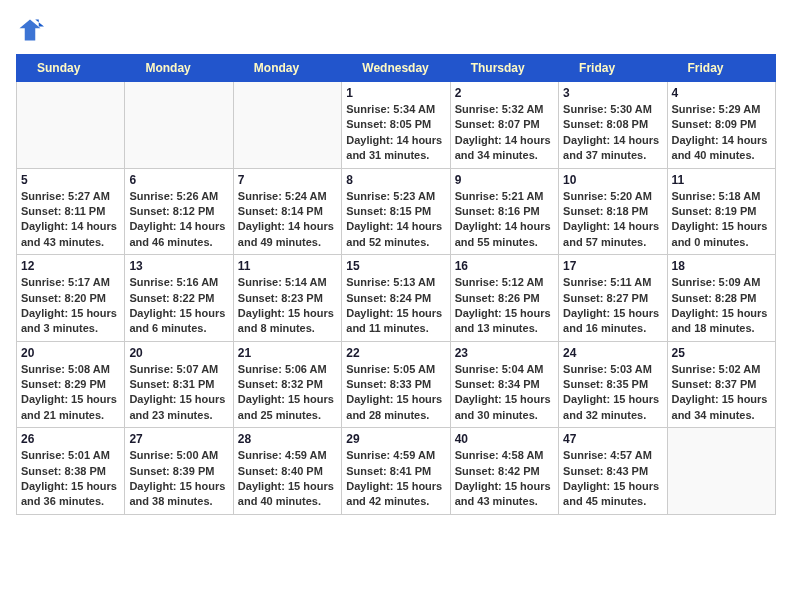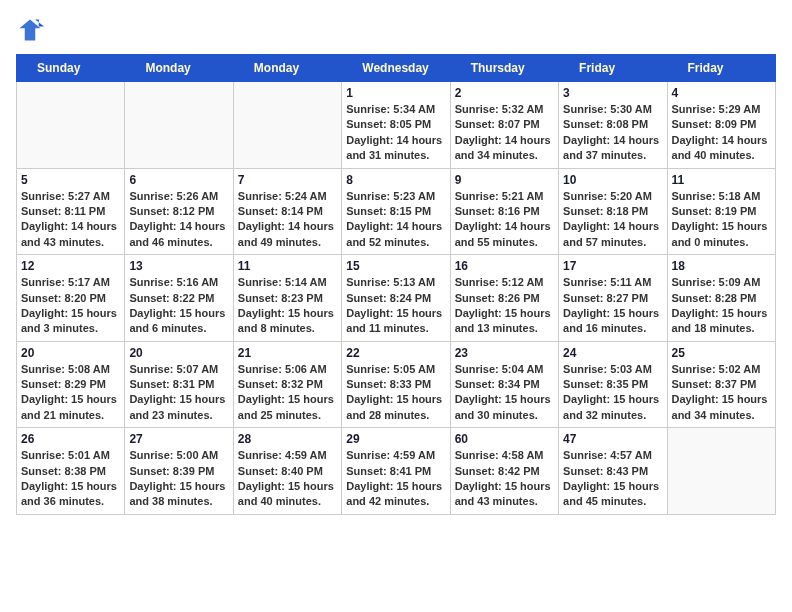--- a/index.html
+++ b/index.html
@@ -239,21 +239,21 @@
         </td>
         <td>
           <div class="day-number">28</div>
           <div class="day-info">Sunrise: 4:59 AM<br>Sunset: 8:40 PM<br>Daylight: 15 hours<br>and 40 minutes.</div>
         </td>
         <td>
           <div class="day-number">29</div>
           <div class="day-info">Sunrise: 4:59 AM<br>Sunset: 8:41 PM<br>Daylight: 15 hours<br>and 42 minutes.</div>
         </td>
         <td>
-          <div class="day-number">60</div>
+          <div class="day-number">40</div>
           <div class="day-info">Sunrise: 4:58 AM<br>Sunset: 8:42 PM<br>Daylight: 15 hours<br>and 43 minutes.</div>
         </td>
         <td>
           <div class="day-number">47</div>
           <div class="day-info">Sunrise: 4:57 AM<br>Sunset: 8:43 PM<br>Daylight: 15 hours<br>and 45 minutes.</div>
         </td>
         <td class="empty"></td>
       </tr>
     </tbody>
 </table>

